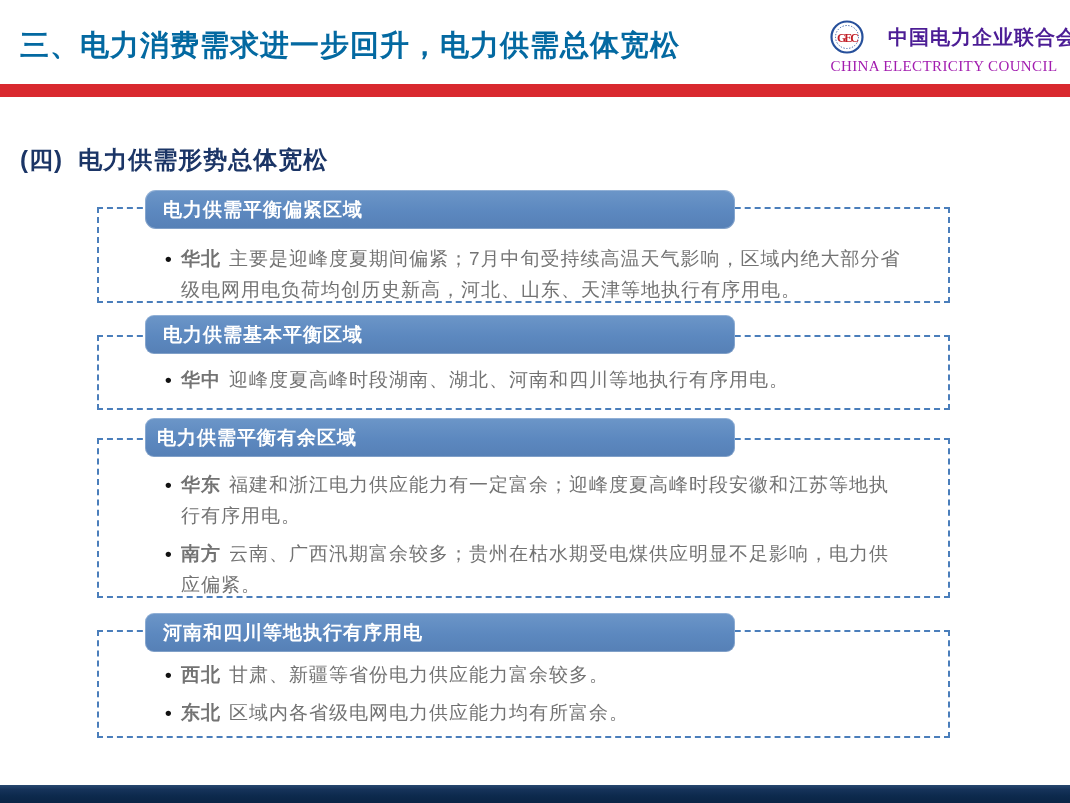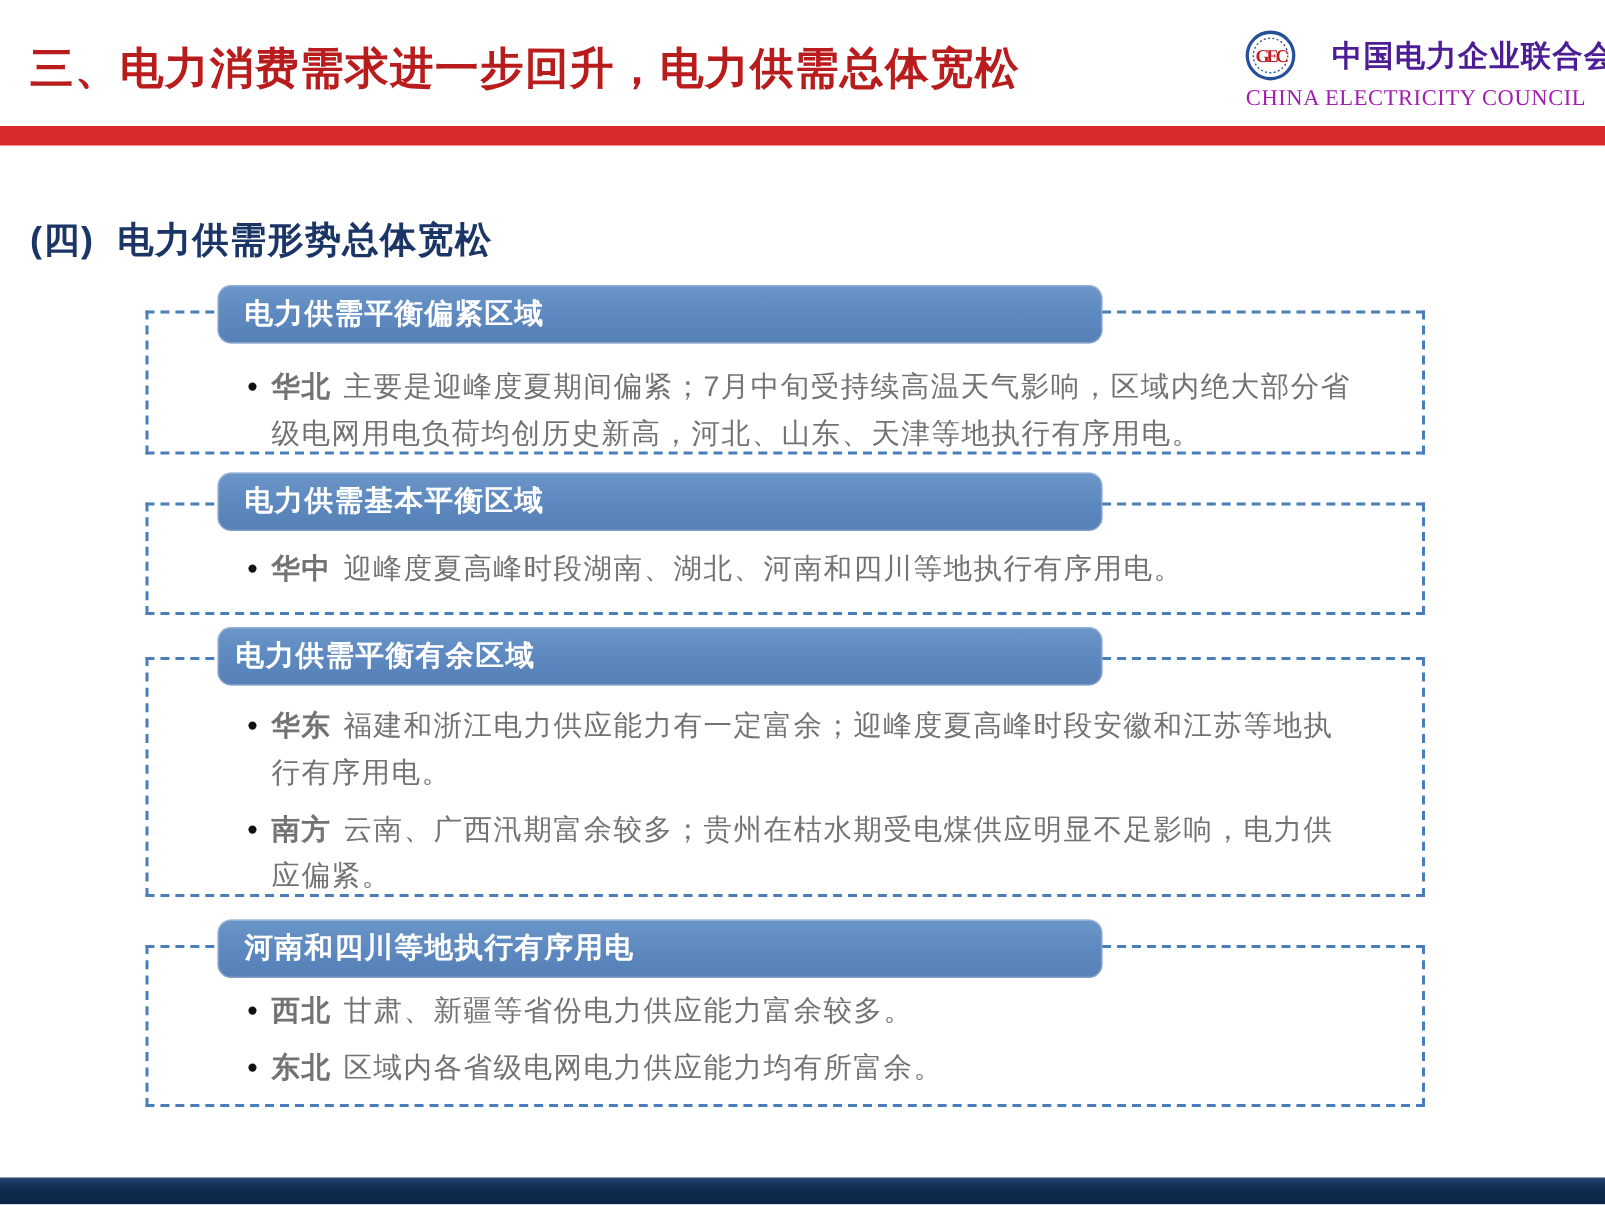--- a/index.html
+++ b/index.html
@@ -4,21 +4,21 @@
 <style>
   html,body{margin:0;padding:0;background:#e8e8e8;}
   .slide{
     position:relative;width:1070px;height:803px;background:#ffffff;
     font-family:"Liberation Sans","DejaVu Sans",sans-serif;
     overflow:hidden;margin:0 auto;
   }
   
   .title{
     position:absolute;left:20px;top:26px;width:800px;
-    font-size:29px;font-weight:bold;color:#b91c1c;letter-spacing:1px;
+    font-size:29px;font-weight:bold;color:#0369a1;letter-spacing:1px;
   }
   .logo-wrap{position:absolute;top:20px;right:10px;width:232px;}
   .logo-row{display:flex;align-items:center;justify-content:space-between;}
   .logo-seal{flex:0 0 34px;width:34px;height:34px;margin-left:2px;}
   .org-cn{font-size:20px;font-weight:bold;color:#4c1d95;margin-left:24px;letter-spacing:1px;white-space:nowrap;}
   .org-en{
     margin-top:4px;text-align:center;
     font-family:"Liberation Serif","DejaVu Serif",serif;
     font-size:15px;color:#a21caf;letter-spacing:0.4px;white-space:nowrap;
   }
@@ -42,21 +42,21 @@
   }
   .sec-box ul{
     margin:0;padding:0 45px 0 66px;list-style:none;
     font-size:19px;line-height:31px;color:#737373;letter-spacing:1px;
   }
   .sec-box li{position:relative;padding-left:16px;}
   .sec-box li::before{content:"•";position:absolute;left:0;top:0;font-weight:bold;color:#111111;}
   .sec-box li + li{margin-top:7px;}
   .region{font-weight:bold;margin-right:8px;}
   
-  #bar1{top:190px;} #box1{top:207px;height:96px;} #box1 ul{padding-top:34px;}
+  #bar1{top:190px;border-radius:11px;} #box1{top:207px;height:96px;} #box1 ul{padding-top:34px;}
   #bar2{top:315px;} #box2{top:335px;height:75px;} #box2 ul{padding-top:27px;}
   #bar3{top:418px;padding-left:12px;} #box3{top:438px;height:160px;} #box3 ul{padding-top:29px;}
   #bar4{top:613px;} #box4{top:630px;height:108px;} #box4 ul{padding-top:27px;}
   
   .footer-bar{
     position:absolute;left:0;bottom:0;width:1070px;height:18px;
     background:linear-gradient(180deg,#27486F 0%,#16335A 25%,#0D2A4D 60%,#0A2445 100%);
   }
 </style>
 </head>

